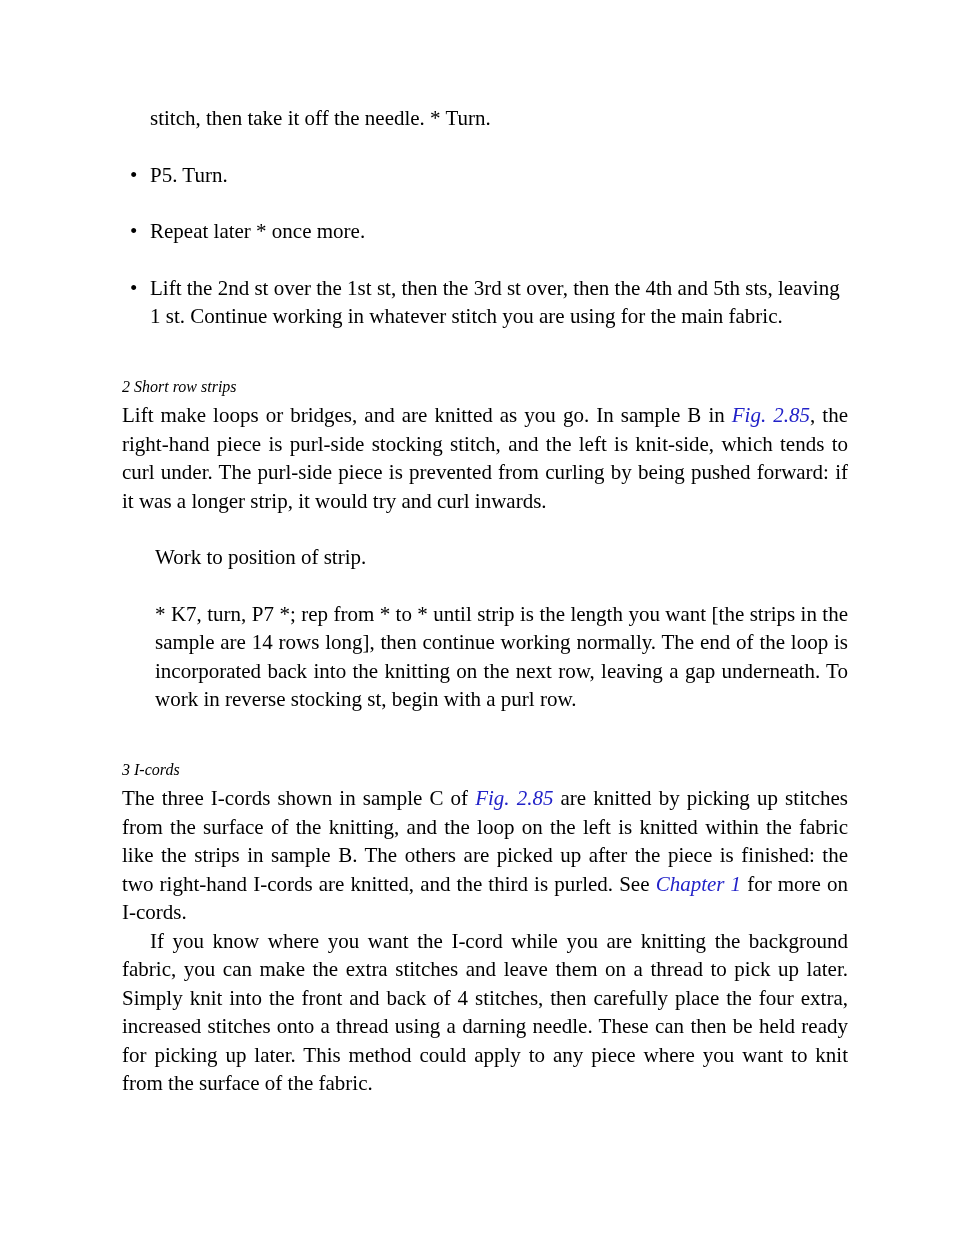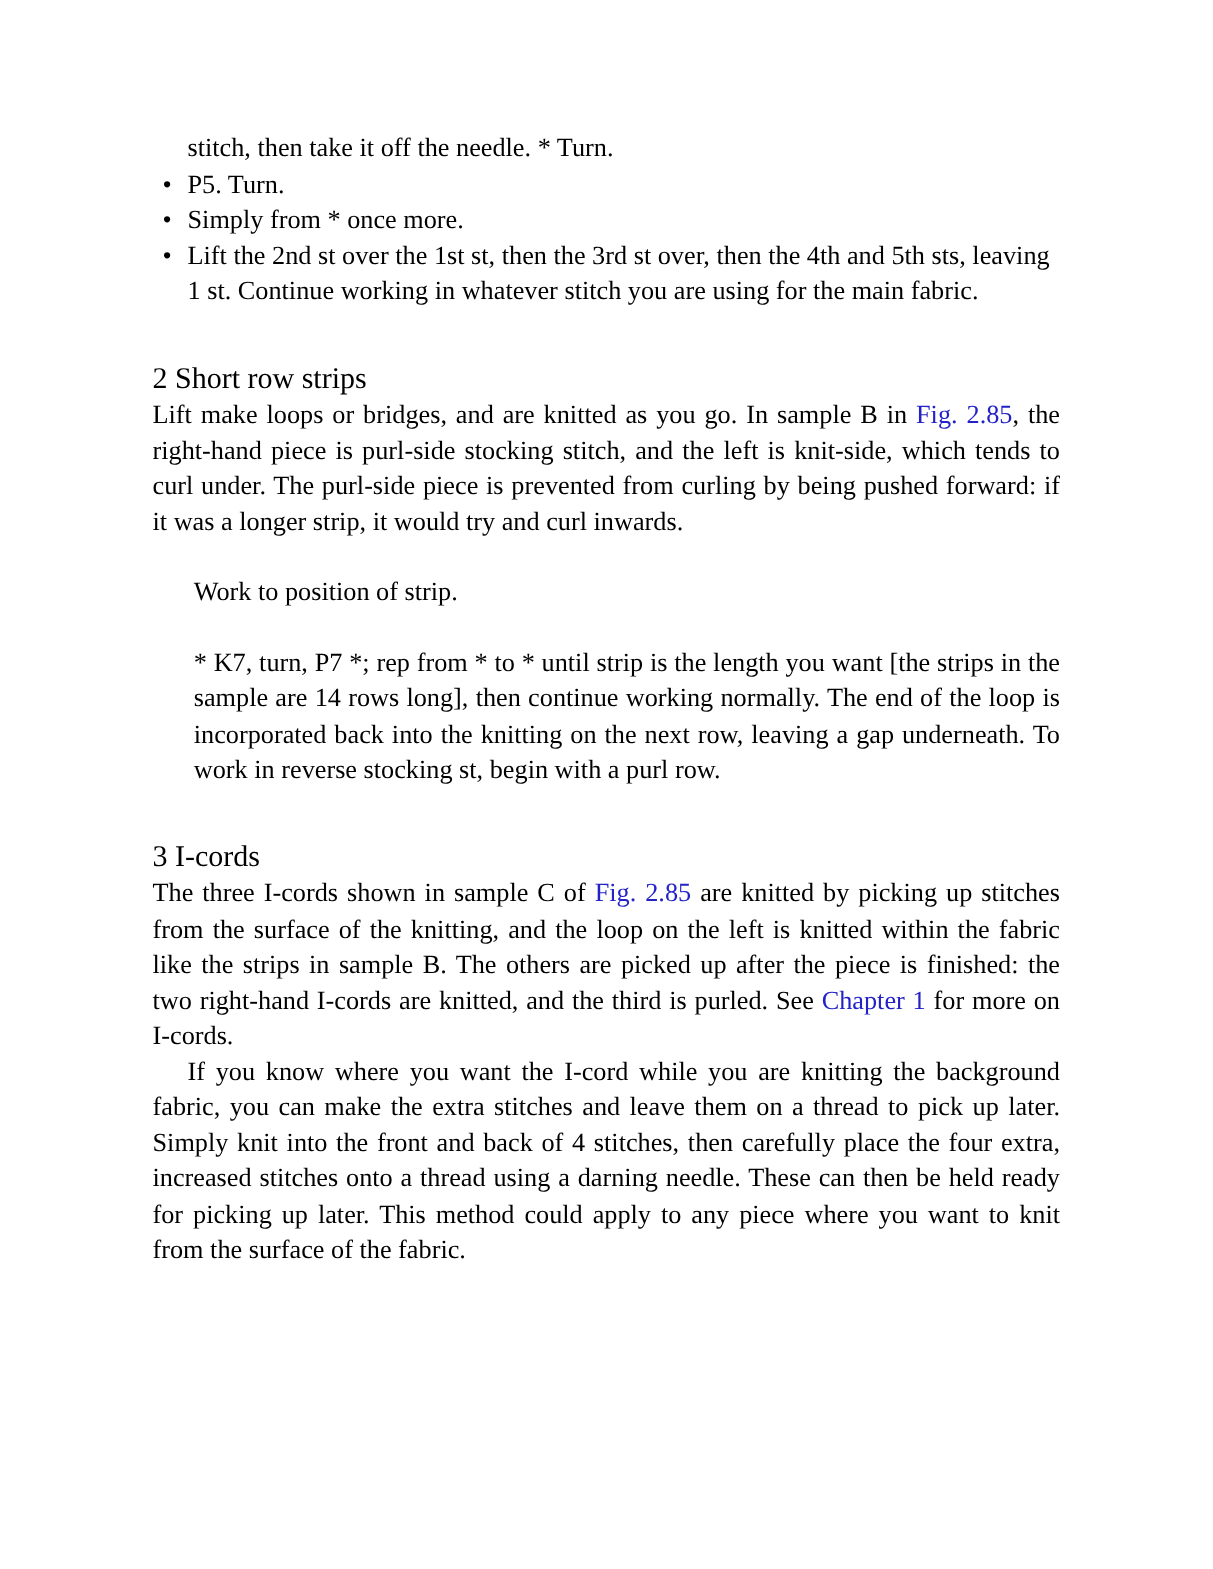--- a/index.html
+++ b/index.html
@@ -29,56 +29,59 @@
     padding-left: 28px;
   }
   ul.bullets {
     list-style: none;
     margin: 0;
     padding: 0;
   }
   ul.bullets li {
     position: relative;
     padding-left: 28px;
+    margin-top: 28px;
   }
   ul.bullets li::before {
     content: "\2022";
     position: absolute;
     left: 8px;
     top: 0;
   }
   .heading {
+    font-style: italic;
     font-weight: normal;
-    font-size: 24px;
+    font-size: 16px;
     line-height: 28.5px;
     margin: 42px 0 0 0;
   }
   .gap-para { margin-top: 28px; margin-left: 33px; }
   .indent-first { text-indent: 28px; }
   a.doclink {
     color: #2222c8;
     text-decoration: none;
     cursor: pointer;
+    font-style: italic;
   }
 </style>
 </head>
 <body>
 
 <div class="page">
 
   <p class="continuation">
     <span>stitch, then take it off the needle. * Turn.</span>
   </p>
 
   <ul class="bullets">
     <li>
       <span>P5. Turn.</span>
     </li>
     <li>
-      <span>Simply from * once more.</span>
+      <span>Repeat later * once more.</span>
     </li>
     <li>
       <span>Lift the 2nd st over the 1st st, then the 3rd st over, then the 4th and 5th sts, leaving 1 st. Continue working in whatever stitch you are using for the main fabric.</span>
     </li>
   </ul>
 
   <h3 class="heading">2 Short row strips</h3>
 
   <p class="justify"><span>Lift make loops or bridges, and are knitted as you go. In sample B in </span><a class="doclink">Fig. 2.85</a><span>, the right-hand piece is purl-side stocking stitch, and the left is knit-side, which tends to curl under. The purl-side piece is prevented from curling by being pushed forward: if it was a longer strip, it would try and curl inwards.</span></p>
 

